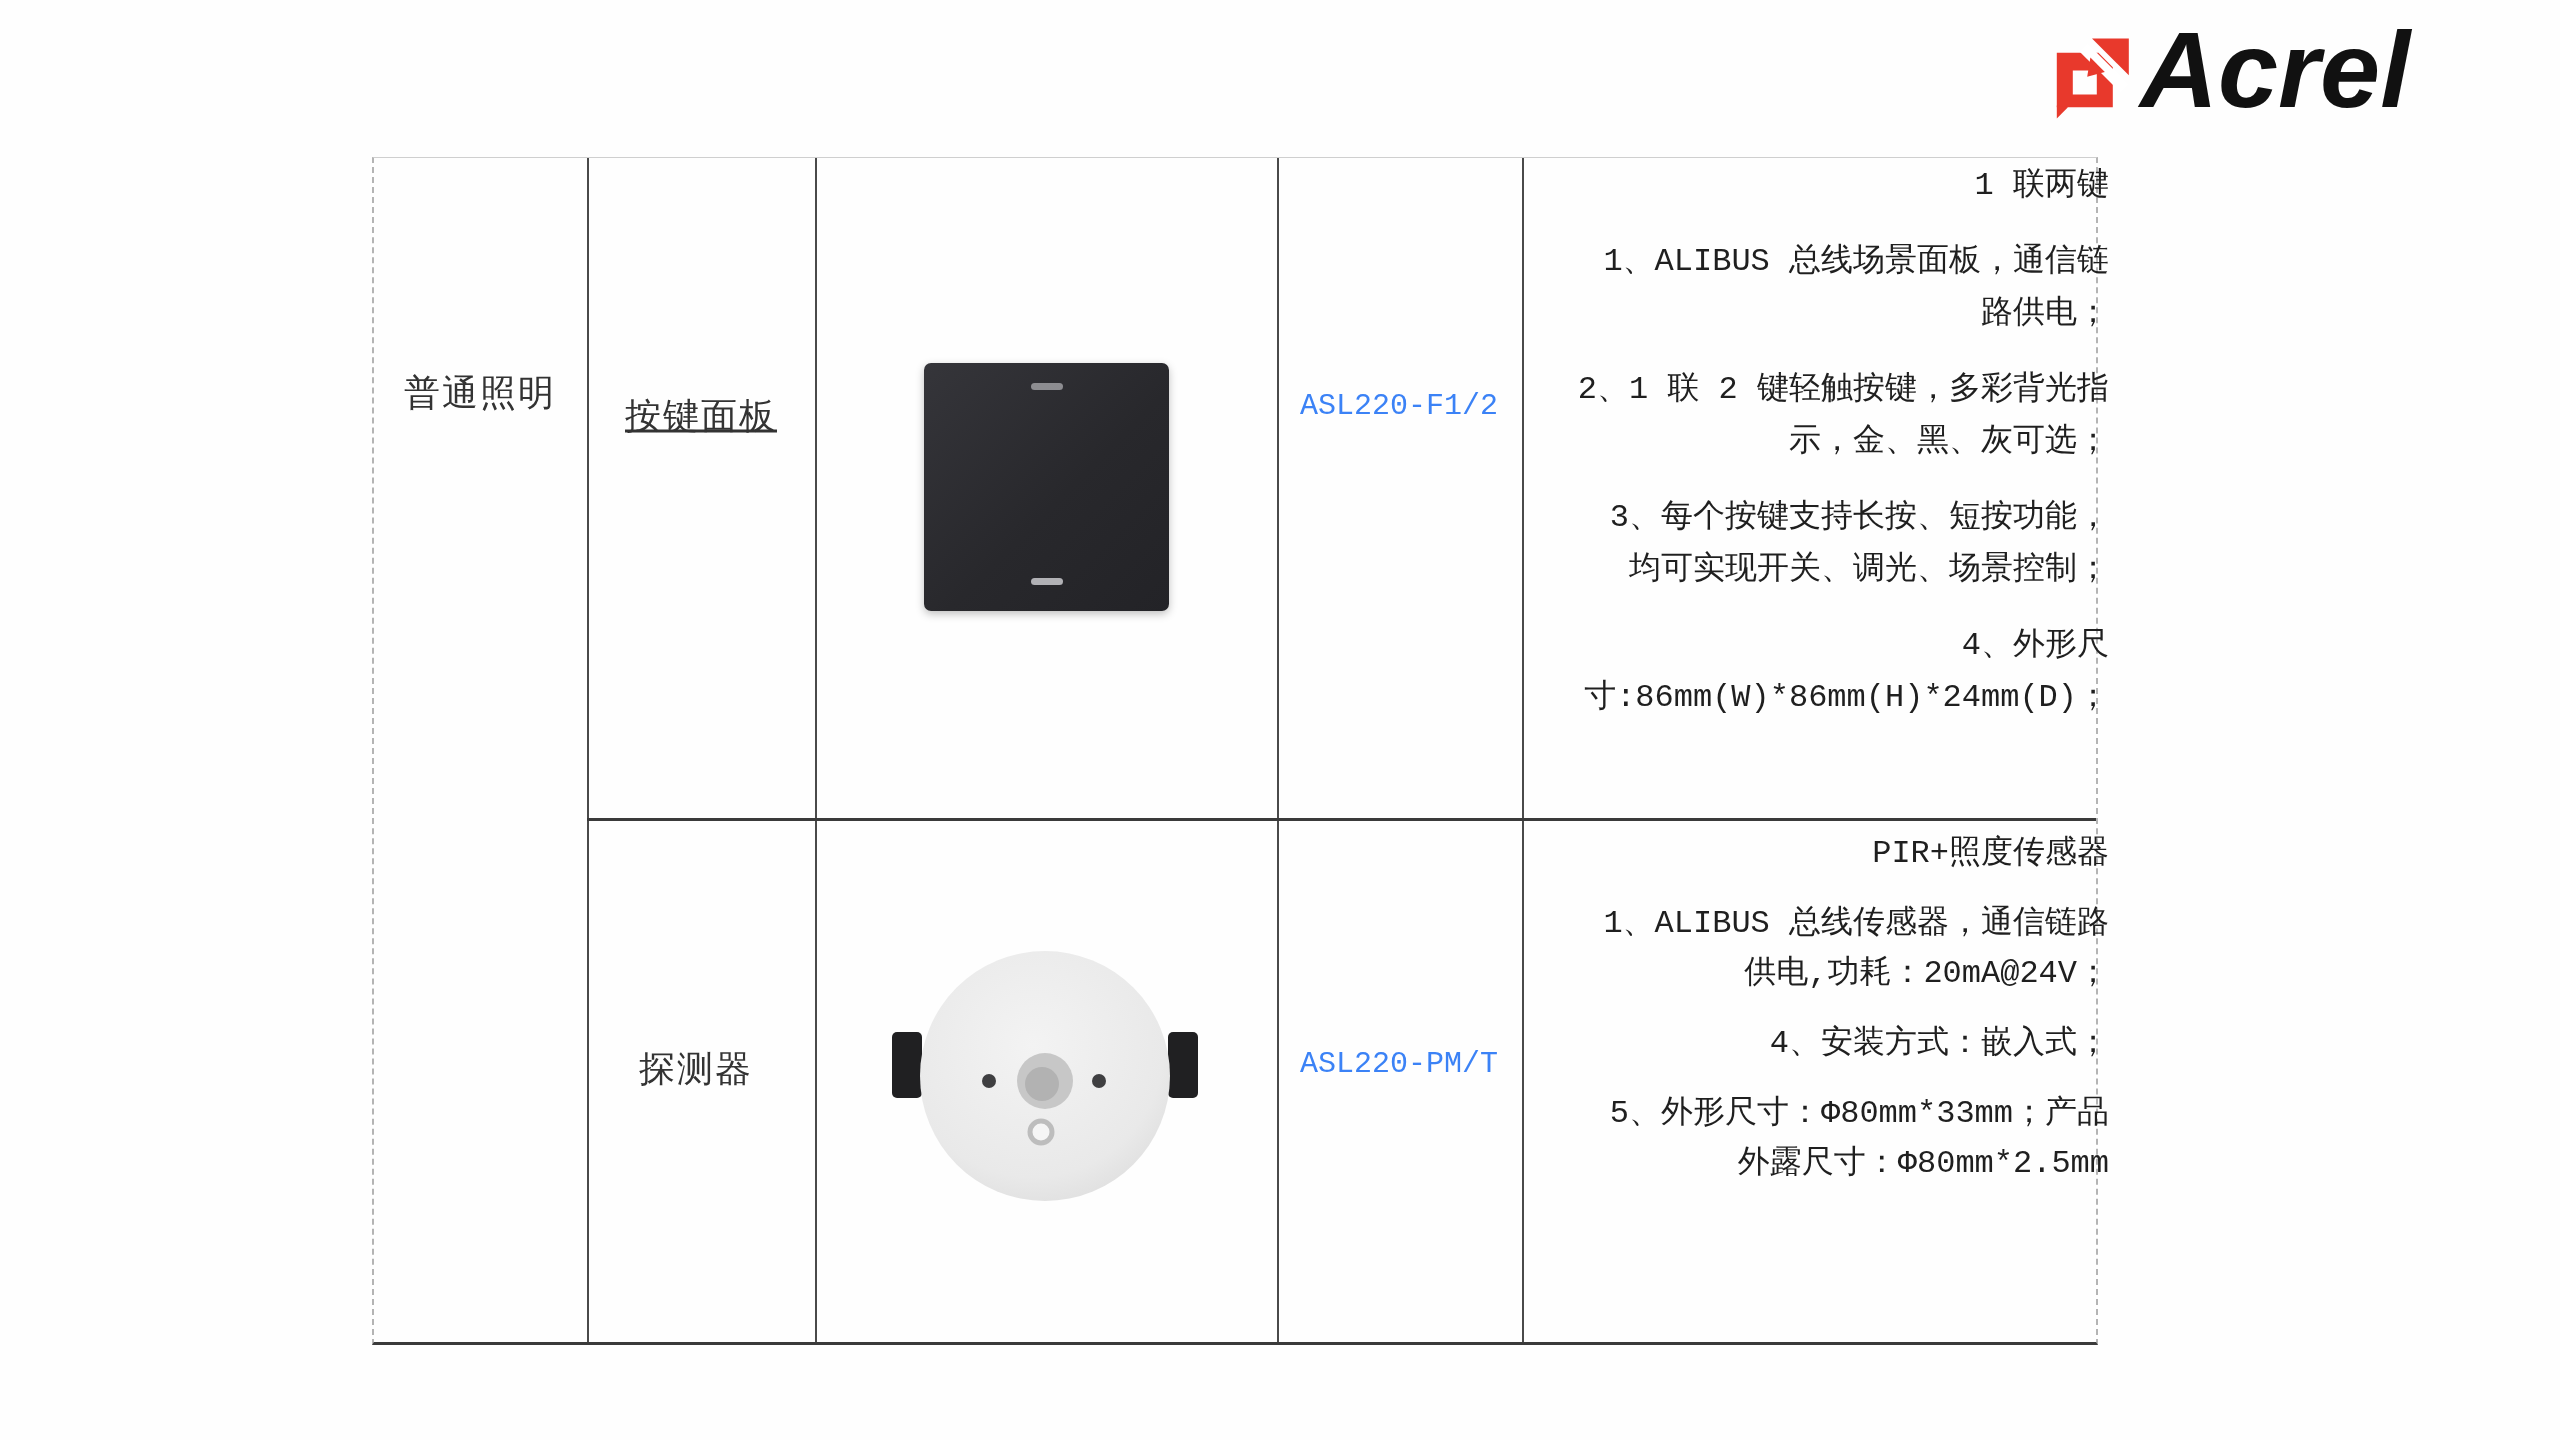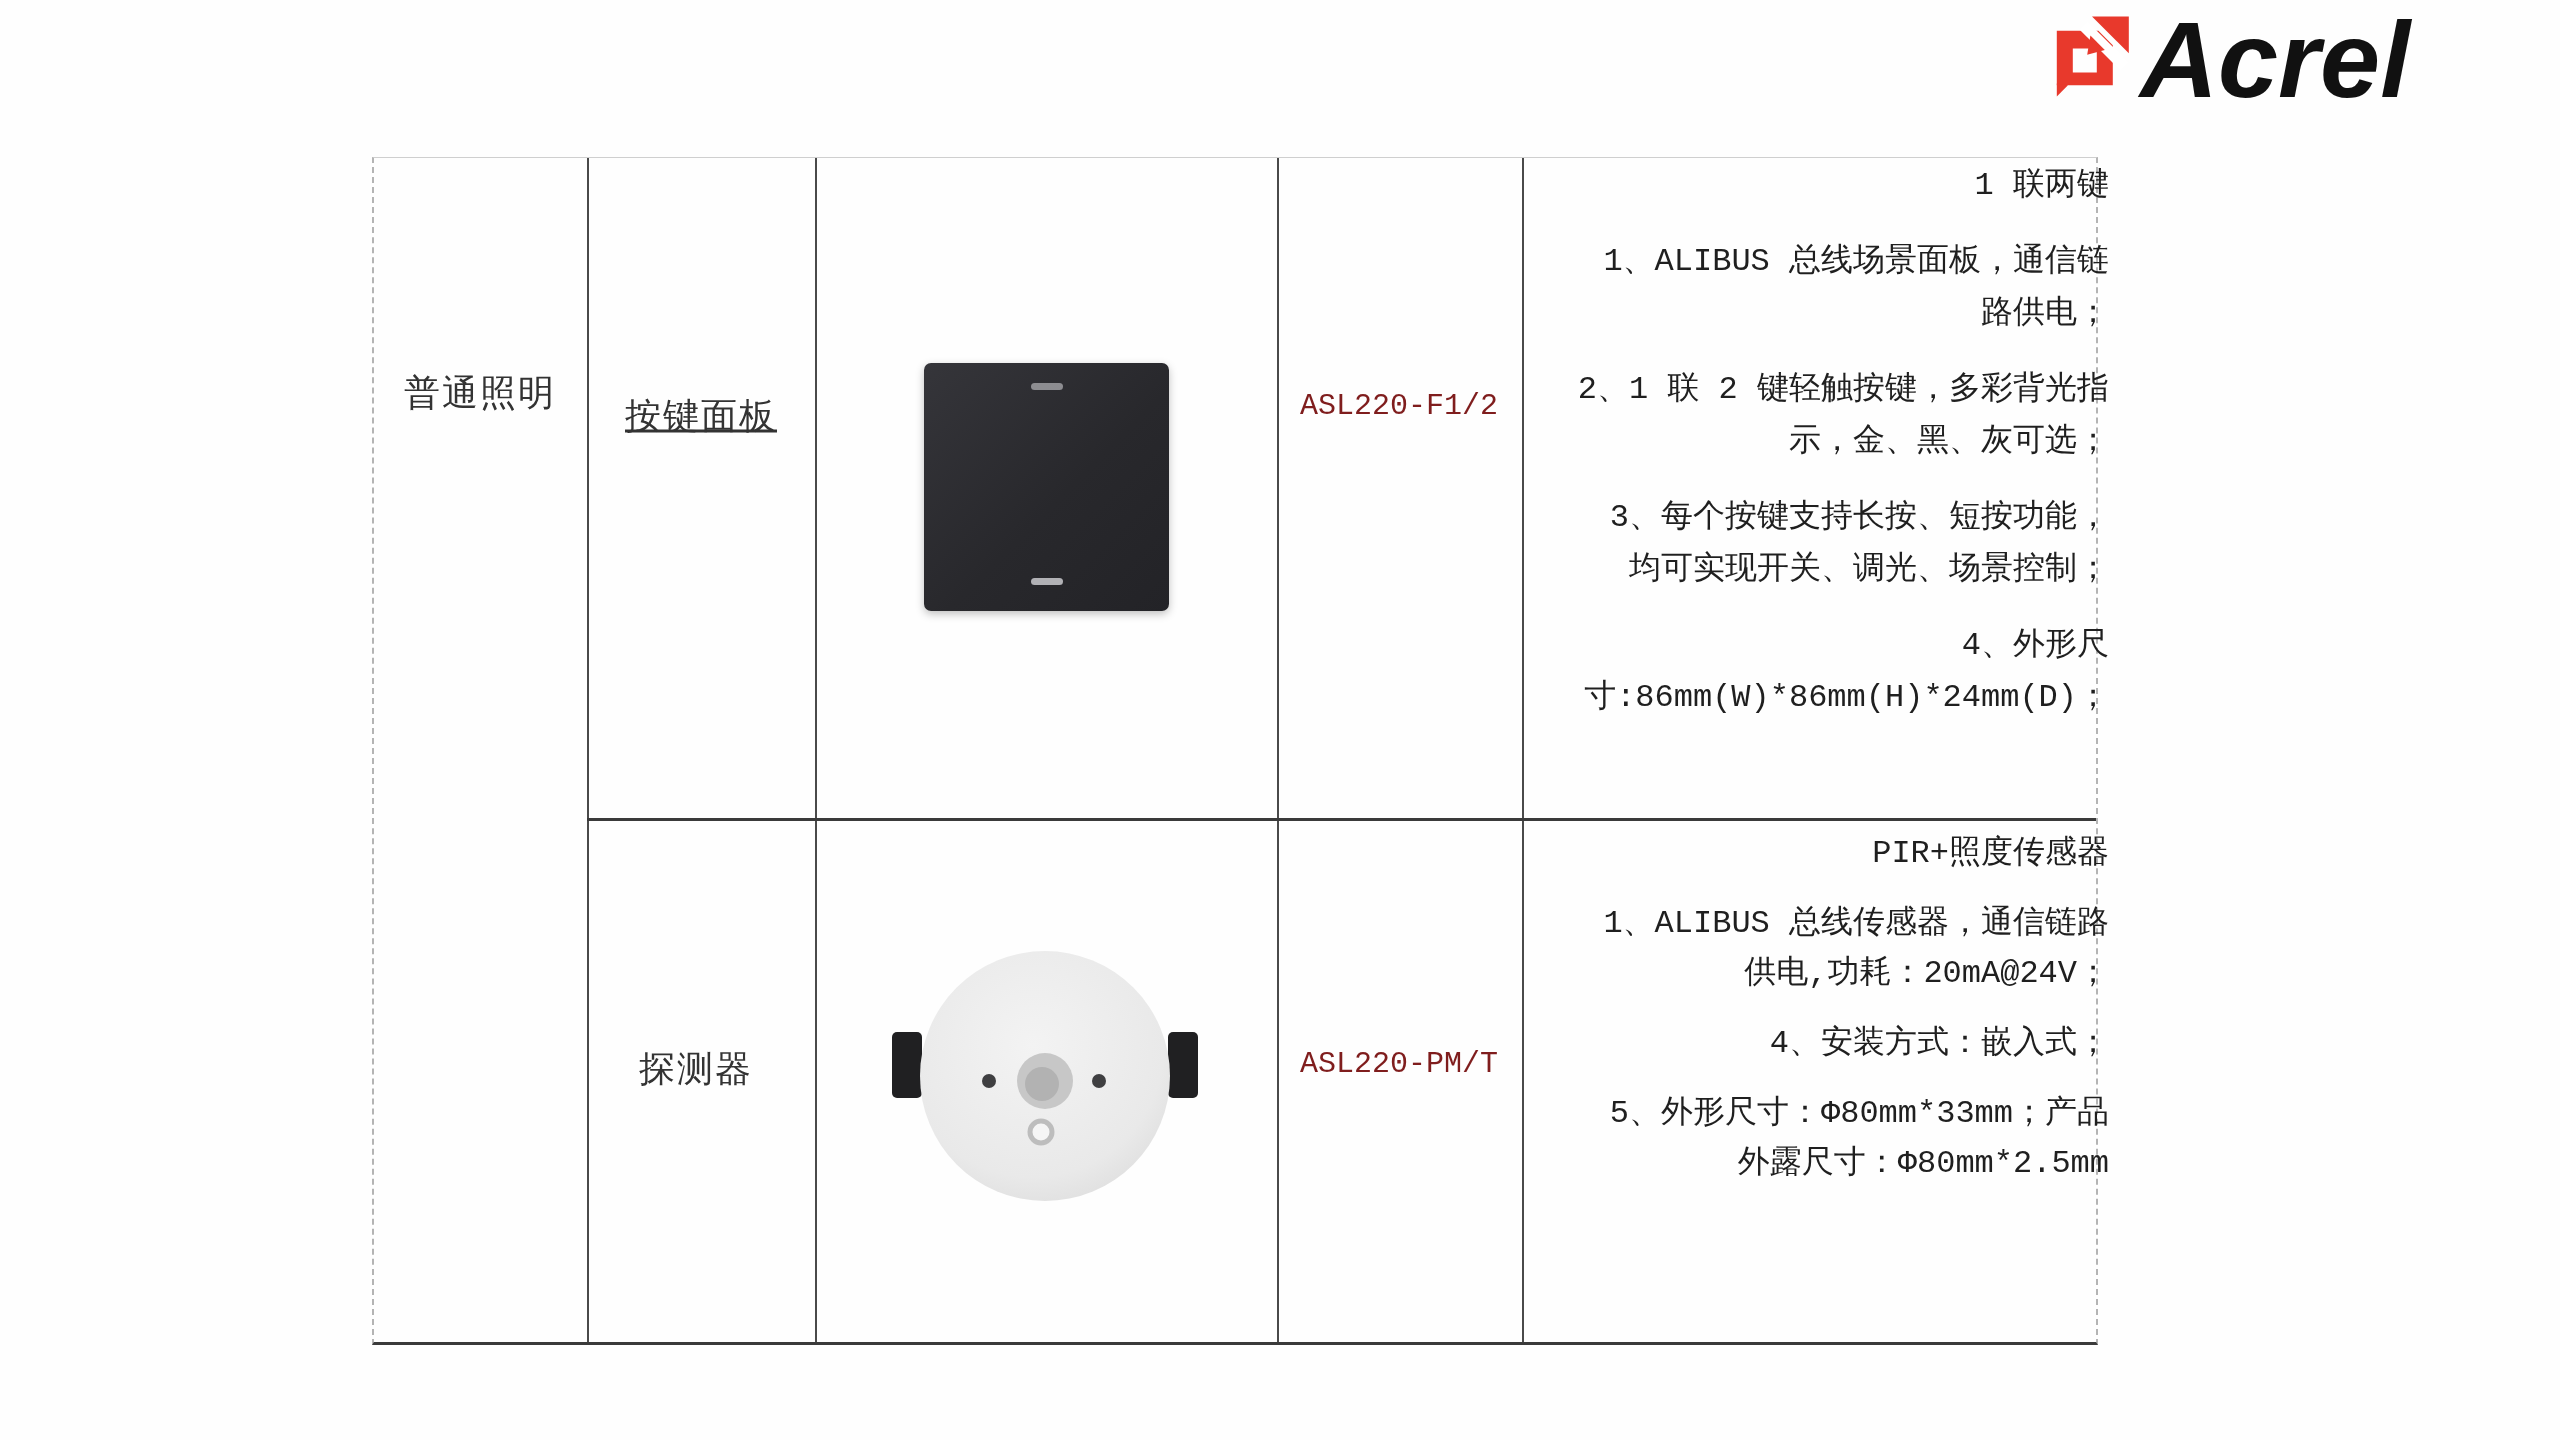--- a/index.html
+++ b/index.html
@@ -1,36 +1,36 @@
 <!DOCTYPE html>
 <html><head>
 <meta charset="utf-8">
 <style>
   html,body{margin:0;padding:0;background:#ffffff;}
   .page{position:relative;width:2560px;height:1440px;background:#fefefe;overflow:hidden;
         font-family:"Liberation Serif","DejaVu Serif",serif;color:#2b2b2b;}
 
   
-  .logo{position:absolute;left:2052px;top:14px;width:470px;height:110px;display:flex;align-items:flex-start;}
+  .logo{position:absolute;left:2052px;top:14px;width:470px;height:110px;display:flex;align-items:flex-end;}
   .logo-icon{width:80px;height:88px;flex:0 0 auto;}
   .logo-text{font-family:"Liberation Sans","DejaVu Sans",sans-serif;font-style:italic;font-weight:800;
              font-size:108px;line-height:100px;color:#111;letter-spacing:0px;margin-left:8px;transform:translateY(-4px);}
 
   
   .spec-table{position:absolute;left:372px;top:157px;width:1726px;height:1188px;
               border-left:2px dashed #b4b4b4;border-right:2px dashed #b4b4b4;
               border-top:1px solid #cfcfcf;border-bottom:3px solid #3a3a3a;box-sizing:border-box;}
   .vline{position:absolute;top:0;bottom:0;width:2px;background:#4a4a4a;}
   .v1{left:213px;} .v2{left:441px;} .v3{left:903px;} .v4{left:1148px;}
   .row-divider{position:absolute;left:213px;right:0;top:660px;height:3px;background:#3a3a3a;}
 
   .cell-label{position:absolute;transform:translate(-50%,-50%);white-space:nowrap;
               font-size:36px;color:#333;letter-spacing:2px;}
   .model{position:absolute;transform:translate(-50%,-50%);white-space:nowrap;
-         font-family:"Liberation Mono","DejaVu Sans Mono",monospace;font-size:30px;color:#7f1d1d;}
+         font-family:"Liberation Mono","DejaVu Sans Mono",monospace;font-size:30px;color:#3b82f6;}
 
   .specs{position:absolute;left:1160px;width:575px;}
   .specs p{margin:0 0 24px 0;font-family:"Liberation Mono","DejaVu Sans Mono",monospace;
            font-size:32px;line-height:52px;color:#1f1f1f;white-space:pre-line;text-align:right;}
   .specs.r1{top:2px;}
   .specs.r2{top:671px;}
   .specs.r2 p{margin-bottom:20px;line-height:50px;}
 
   
   .panel-img{position:absolute;left:550px;top:205px;width:245px;height:248px;border-radius:7px;

